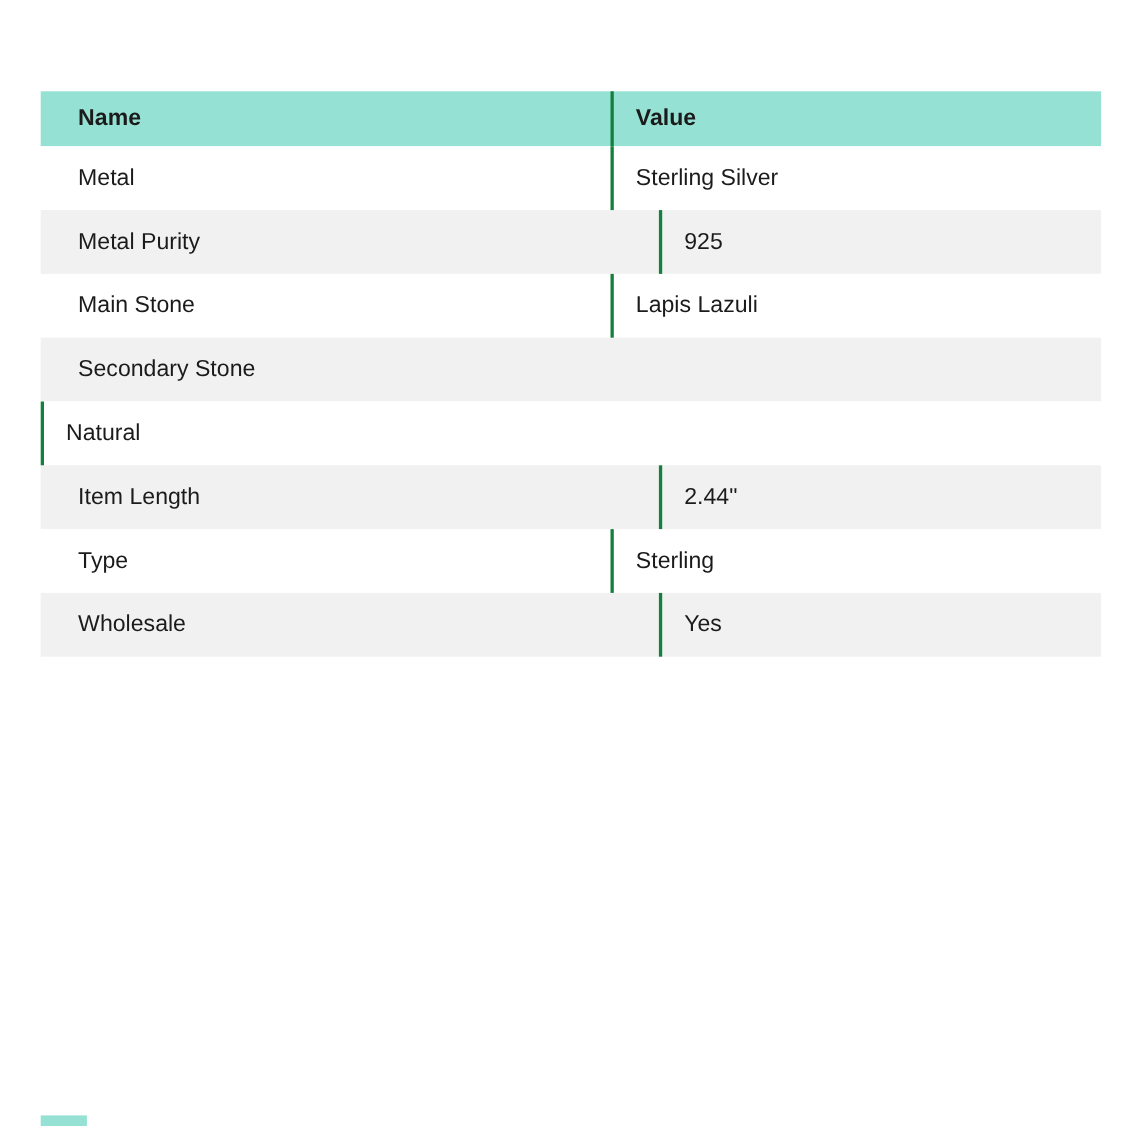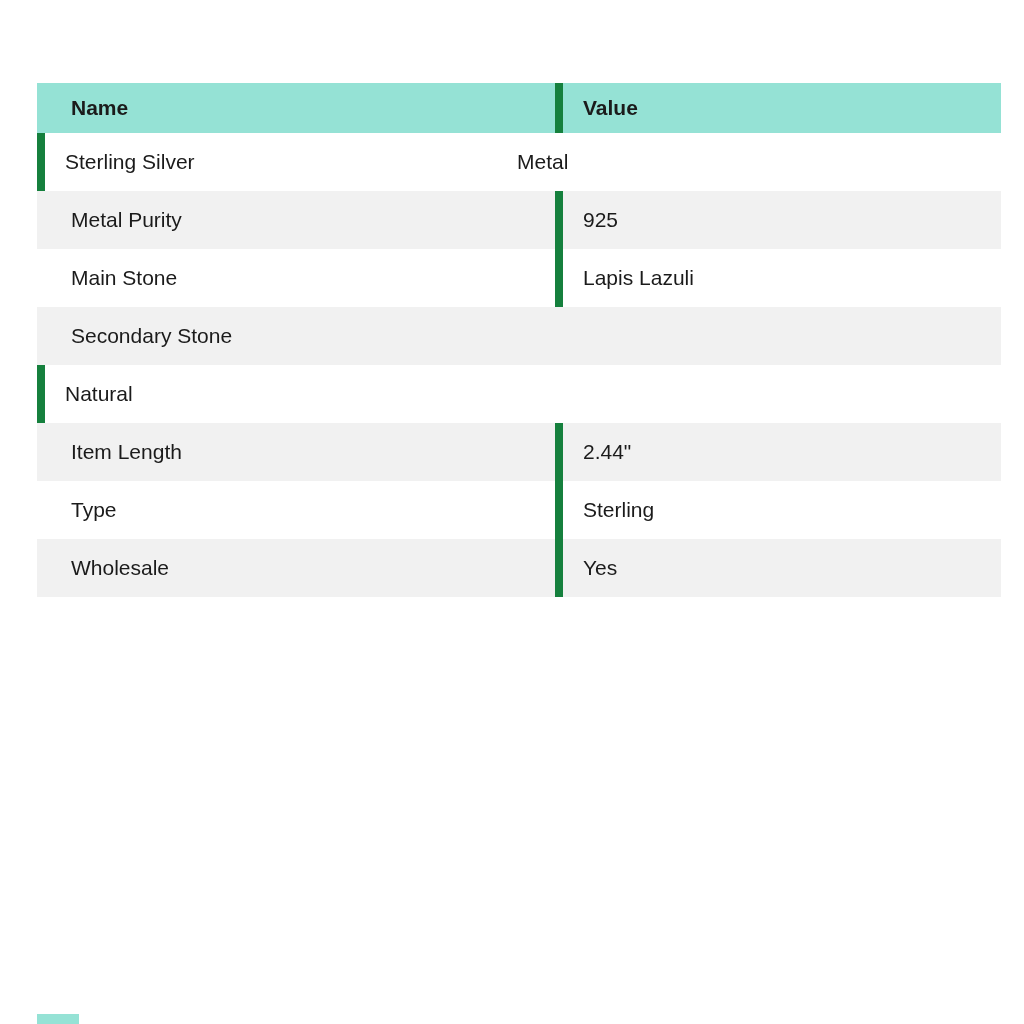--- a/index.html
+++ b/index.html
@@ -28,56 +28,56 @@
     background:var(--header-bg);
     font-weight:bold;
     font-size:21px;
   }
   .trow{
     display:flex;
     height:58px;
     background:var(--row-bg);
     font-size:21px;
   }
-  .trow.striped{ background:var(--stripe-bg); }
+  .trow.striped{ background:var(--stripe-bg);gap:44px; }
   .cell{
     display:flex;
     align-items:center;
     box-sizing:border-box;
     white-space:nowrap;
     overflow:hidden;
   }
   .c1{
     width:518px;
     padding-left:34px;
   }
   .c2{
     flex:1;
-    border-left:8px solid #15803d;
+    border-left:3px solid #15803d;
     padding-left:20px;
   }
   .next-table-fragment{
     position:absolute;
     left:37px;top:1014px;
     width:42px;height:10px;
     background:var(--header-bg);
   }
 </style>
 </head>
 <body>
 
 <div class="spec-table">
   <div class="thead">
     <div class="cell c1">Name</div>
     <div class="cell c2">Value</div>
   </div>
   <div id="tbody">
       <div class="trow">
+        <div class="cell c1">Metal</div>
         <div class="cell c2">Sterling Silver</div>
-        <div class="cell c1">Metal</div>
       </div>
       <div class="trow striped">
         <div class="cell c1">Metal Purity</div>
         <div class="cell c2">925</div>
       </div>
       <div class="trow">
         <div class="cell c1">Main Stone</div>
         <div class="cell c2">Lapis Lazuli</div>
       </div>
       <div class="trow striped">

